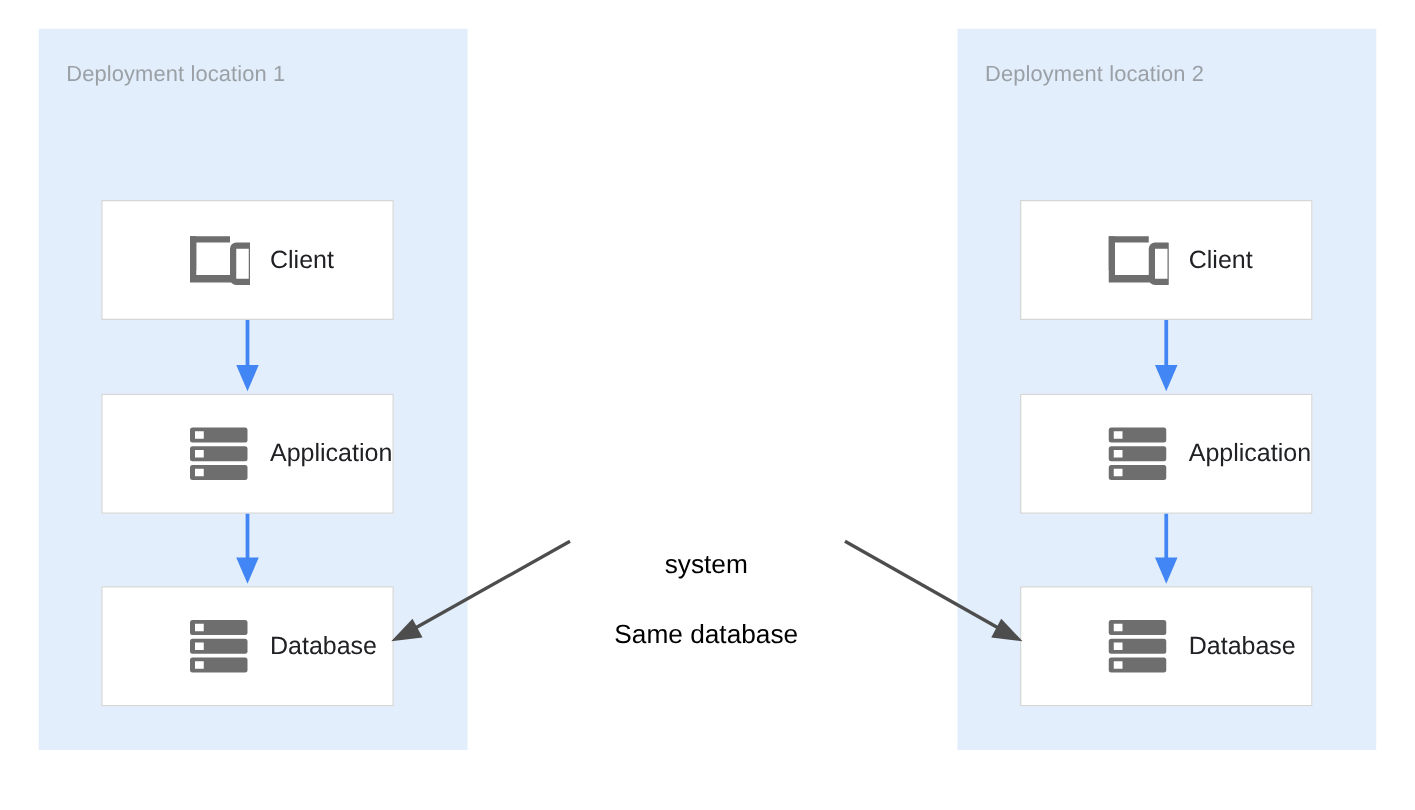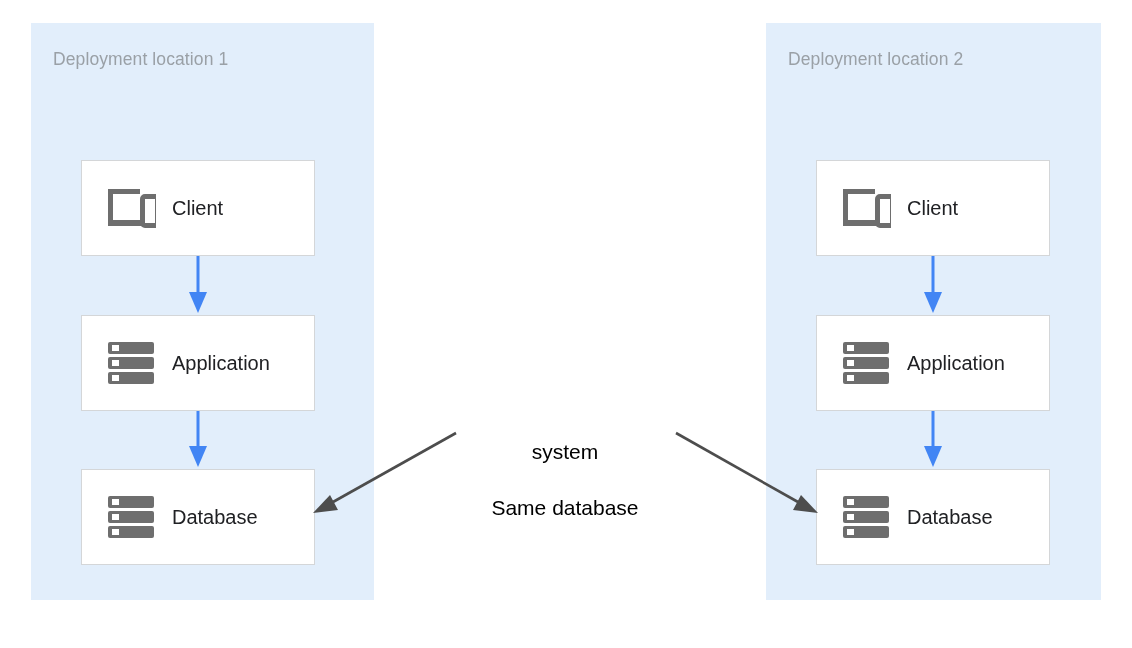--- a/index.html
+++ b/index.html
@@ -35,20 +35,21 @@
   }
 
   
   .node {
     position: absolute;
     background: #ffffff;
     border: 1px solid #d4d6d8;
     box-sizing: border-box;
     display: flex;
     align-items: center;
+    padding-left: 44px;
   }
   .node-icon {
     flex: 0 0 auto;
     margin-left: 20px;
     width: 58px;
     height: 48px;
     display: flex;
     align-items: center;
     justify-content: center;
   }

